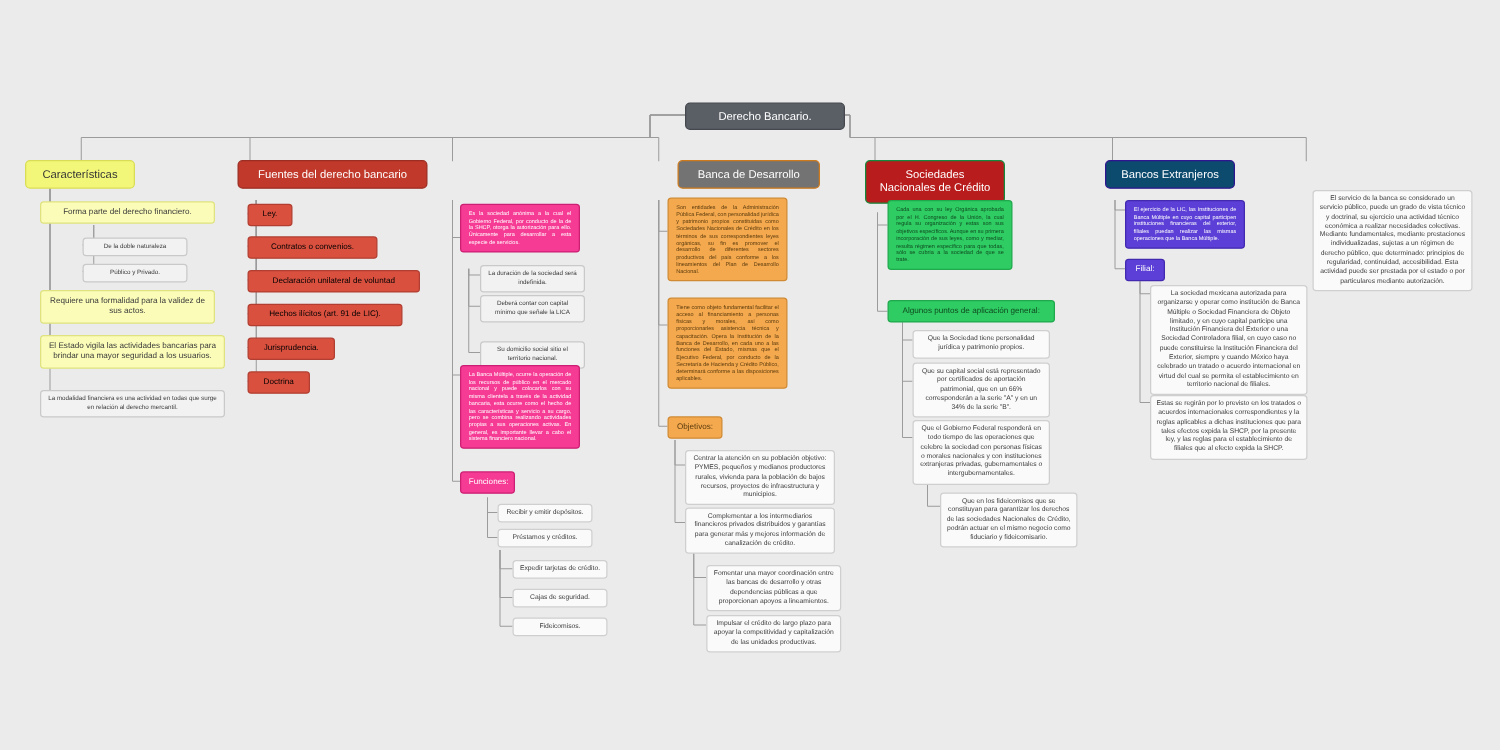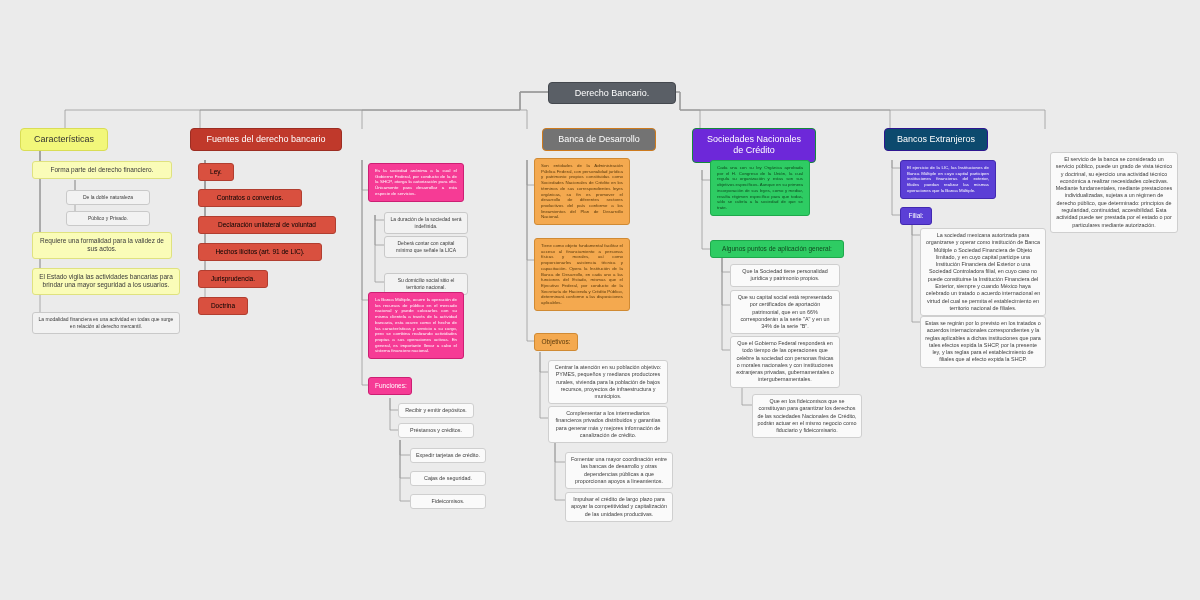--- a/index.html
+++ b/index.html
@@ -201,21 +201,21 @@
   <div class="node plain" style="left:548px;top:406px;width:120px;">
     <span>Complementar a los intermediarios financieros privados distribuidos y garantías para generar más y mejores información de canalización de crédito.</span>
   </div>
   <div class="node plain" style="left:565px;top:452px;width:108px;">
     <span>Fomentar una mayor coordinación entre las bancas de desarrollo y otras dependencias públicas a que proporcionan apoyos a lineamientos.</span>
   </div>
   <div class="node plain" style="left:565px;top:492px;width:108px;">
     <span>Impulsar el crédito de largo plazo para apoyar la competitividad y capitalización de las unidades productivas.</span>
   </div>
 
-  <div class="node branch" style="left:692px;top:128px;width:124px;background:#6d28d9;border:1px solid #14893b;">
+  <div class="node branch" style="left:692px;top:128px;width:112px;background:#b91c1c;border:1px solid #14893b;">
     <span>Sociedades Nacionales de Crédito</span>
   </div>
   <div class="node sub dense" style="left:710px;top:160px;width:100px;background:#2ecc63;border:1px solid #1fa84c;color:#10491f;">
     <span>Cada una con su ley Orgánica aprobada por el H. Congreso de la Unión, la cual regula su organización y estas son sus objetivos específicos. Aunque en su primera incorporación de sus leyes, como y mediar, resulta régimen específico para que todas, sólo se cubría a la sociedad de que se trate.</span>
   </div>
   <div class="node sub" style="left:710px;top:240px;width:134px;background:#2ecc63;border:1px solid #1fa84c;color:#10491f;">
     <span>Algunos puntos de aplicación general:</span>
   </div>
   <div class="node plain" style="left:730px;top:264px;width:110px;">
     <span>Que la Sociedad tiene personalidad jurídica y patrimonio propios.</span>

